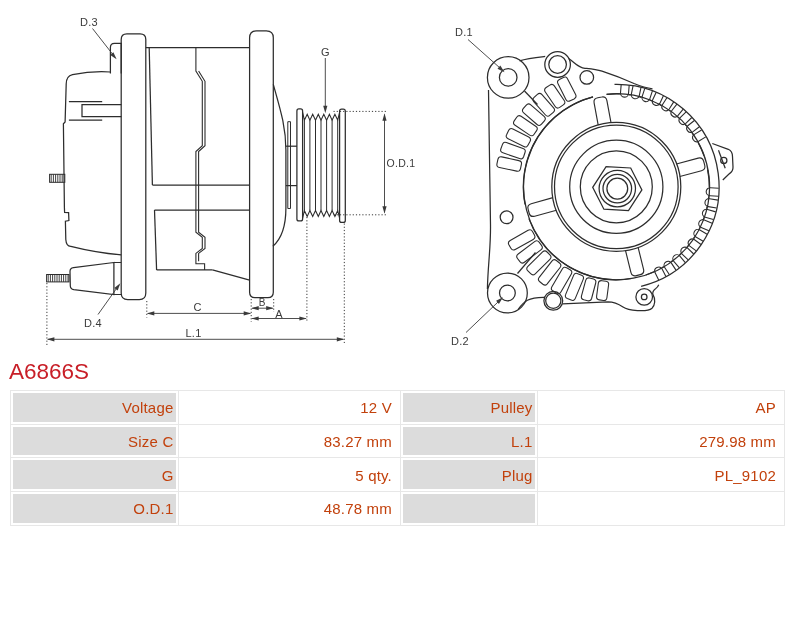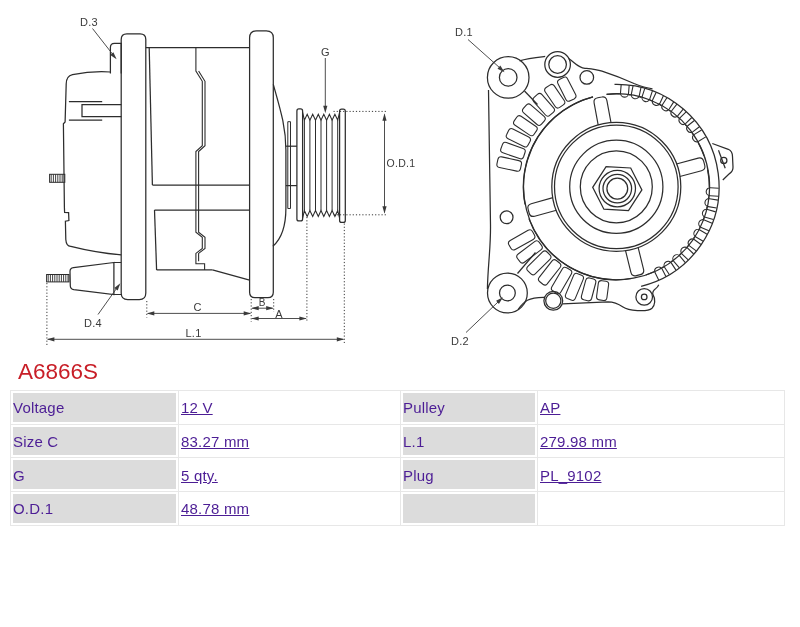--- a/index.html
+++ b/index.html
@@ -1,22 +1,22 @@
 <!DOCTYPE html>
 <html><head><meta charset="utf-8"><style>
 html,body{margin:0;padding:0;background:#fff;}
 body{width:800px;height:627px;font-family:"Liberation Sans",sans-serif;overflow:hidden;}
 svg text{font-family:"Liberation Sans",sans-serif;}
-.title{position:absolute;left:18px;top:358.6px;font-size:22.5px;color:#c81e27;letter-spacing:0;}
+.title{position:absolute;left:9px;top:358.6px;font-size:22.5px;color:#c81e27;letter-spacing:0;}
 table{position:absolute;left:10px;top:390px;border-collapse:separate;border-spacing:1px;background:#e7e7e7;table-layout:fixed;}
-td{border:2px solid #fff;height:27.7px;padding:1px 6px 0 0;vertical-align:middle;
-font-size:15px;color:#4c1d95;overflow:hidden;letter-spacing:0.2px;padding-top:1px;}
+td{border:2px solid #fff;height:27.7px;padding:1px 6px 0 0;text-align:right;vertical-align:middle;
+font-size:15px;color:#c2410c;overflow:hidden;letter-spacing:0.2px;padding-top:1px;}
 td.l{padding-right:2.5px;}
 td.l{background:#dcdcdc;}
-td.v{background:#fff;text-decoration:underline;}
+td.v{background:#fff;}
 </style></head>
 <body>
 <svg width="800" height="360" viewBox="0 0 800 360">
 <path d="M110.4,72.0 Q92,70.8 72.5,74.6 Q66.2,76.0 66.2,84.0 L65.1,122.0 L63.4,123.8 L64.4,207.6 L64.6,212.5 L68.6,212.7 L68.9,220.6 L65.4,221.2 L65.8,239.5 Q66.3,246.4 70.8,246.3 Q95,252.4 121.2,254.9" fill="none" stroke="#2d2d2d" stroke-width="1.25"></path>
 <line x1="68.9" y1="101.7" x2="102.2" y2="101.7" stroke="#2d2d2d" stroke-width="1.25"></line>
 <line x1="68.9" y1="120.0" x2="102.2" y2="120.0" stroke="#2d2d2d" stroke-width="1.25"></line>
 <path d="M121.4,104.5 L82.0,104.5 L82.0,116.7 L121.4,116.7" fill="none" stroke="#2d2d2d" stroke-width="1.25"></path>
 <path d="M110.4,73.4 L110.4,47.5 Q110.4,43.4 114.5,43.4 L121.2,43.4 L121.2,73.4" fill="none" stroke="#2d2d2d" stroke-width="1.25"></path>
 <path d="M121.2,39.6 Q121.2,33.9 126.9,33.9 L140.1,33.9 Q145.8,33.9 145.8,39.6 L145.8,293.0 Q145.8,299.5 139.3,299.5 L127.7,299.5 Q121.2,299.5 121.2,293.0 Z" fill="none" stroke="#2d2d2d" stroke-width="1.25"></path>
 <line x1="145.8" y1="47.6" x2="249.6" y2="47.6" stroke="#2d2d2d" stroke-width="1.25"></line>

